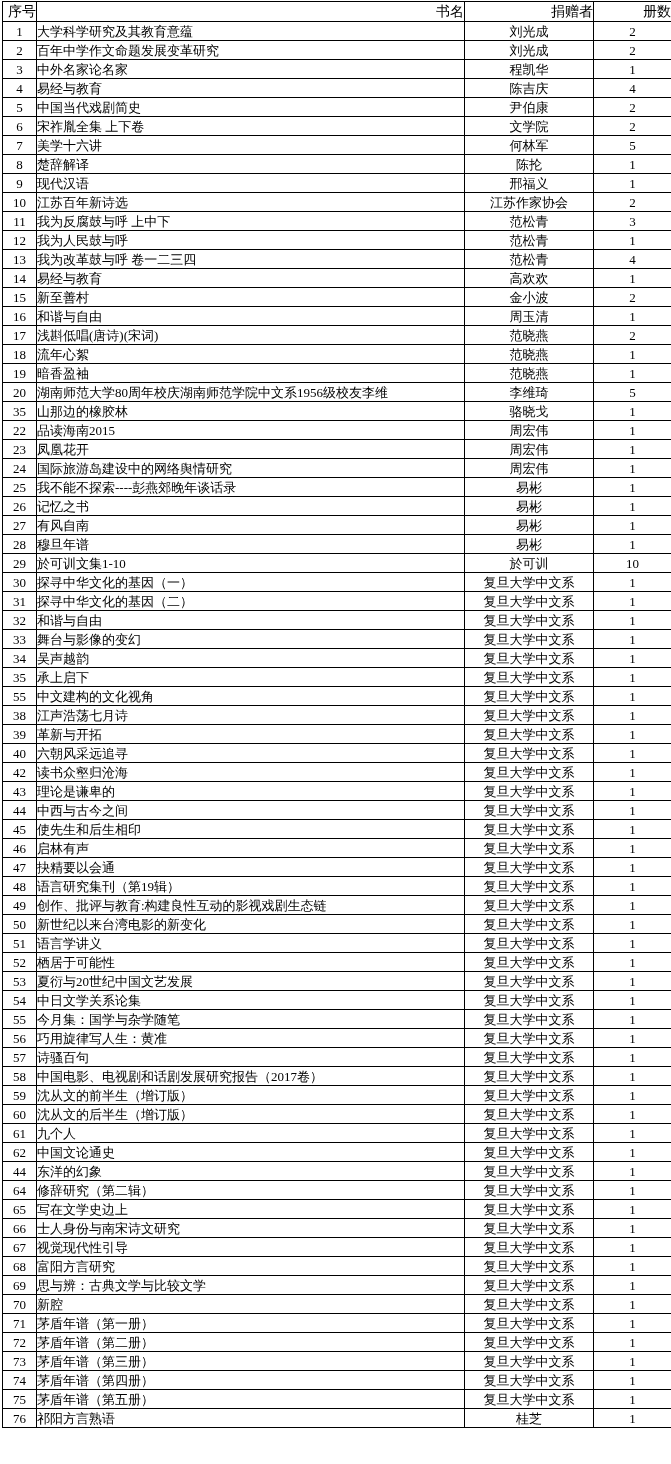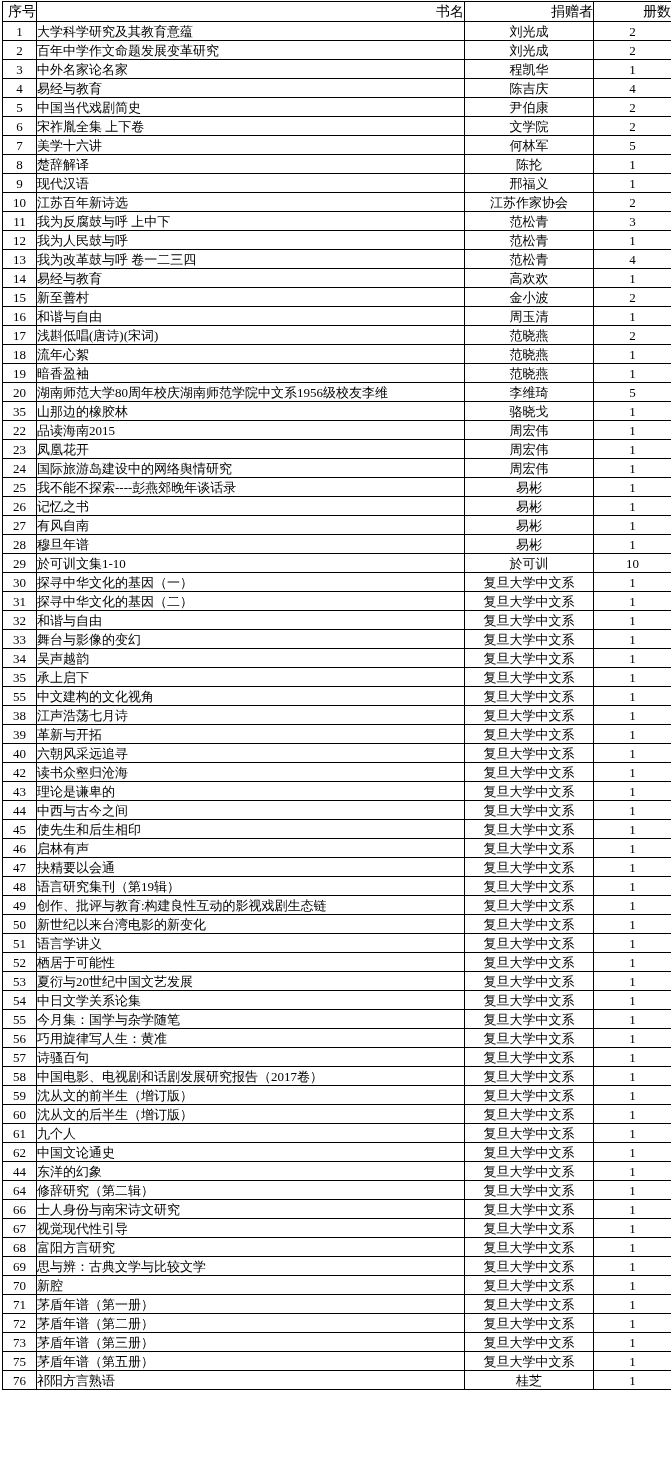--- a/index.html
+++ b/index.html
@@ -435,20 +435,26 @@
     <td class="cell-donor">复旦大学中文系</td>
     <td class="cell-count">1</td>
   </tr>
         <tr>
     <td class="cell-serial">64</td>
     <td class="cell-title">修辞研究（第二辑）</td>
     <td class="cell-donor">复旦大学中文系</td>
     <td class="cell-count">1</td>
   </tr>
         <tr>
+    <td class="cell-serial">65</td>
+    <td class="cell-title">写在文学史边上</td>
+    <td class="cell-donor">复旦大学中文系</td>
+    <td class="cell-count">1</td>
+  </tr>
+        <tr>
     <td class="cell-serial">66</td>
     <td class="cell-title">士人身份与南宋诗文研究</td>
     <td class="cell-donor">复旦大学中文系</td>
     <td class="cell-count">1</td>
   </tr>
         <tr>
     <td class="cell-serial">67</td>
     <td class="cell-title">视觉现代性引导</td>
     <td class="cell-donor">复旦大学中文系</td>
     <td class="cell-count">1</td>
@@ -479,20 +485,26 @@
   </tr>
         <tr>
     <td class="cell-serial">72</td>
     <td class="cell-title">茅盾年谱（第二册）</td>
     <td class="cell-donor">复旦大学中文系</td>
     <td class="cell-count">1</td>
   </tr>
         <tr>
     <td class="cell-serial">73</td>
     <td class="cell-title">茅盾年谱（第三册）</td>
+    <td class="cell-donor">复旦大学中文系</td>
+    <td class="cell-count">1</td>
+  </tr>
+        <tr>
+    <td class="cell-serial">74</td>
+    <td class="cell-title">茅盾年谱（第四册）</td>
     <td class="cell-donor">复旦大学中文系</td>
     <td class="cell-count">1</td>
   </tr>
         <tr>
     <td class="cell-serial">75</td>
     <td class="cell-title">茅盾年谱（第五册）</td>
     <td class="cell-donor">复旦大学中文系</td>
     <td class="cell-count">1</td>
   </tr>
         <tr>

